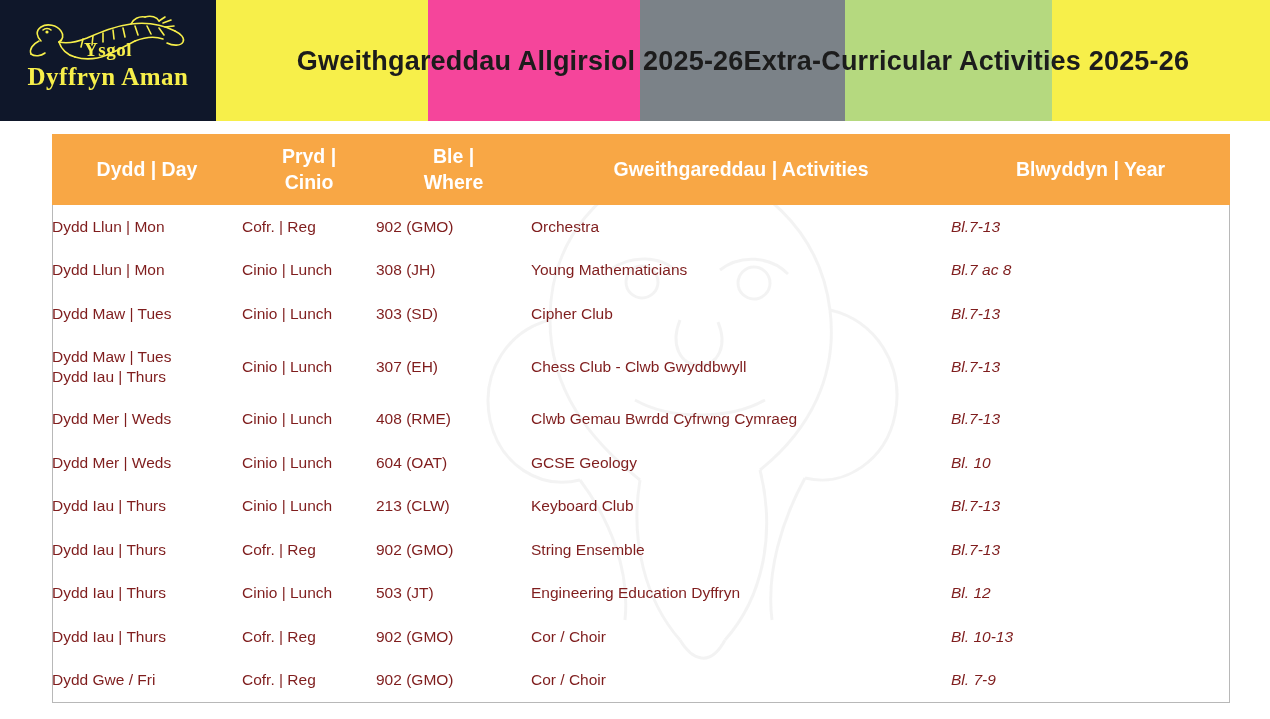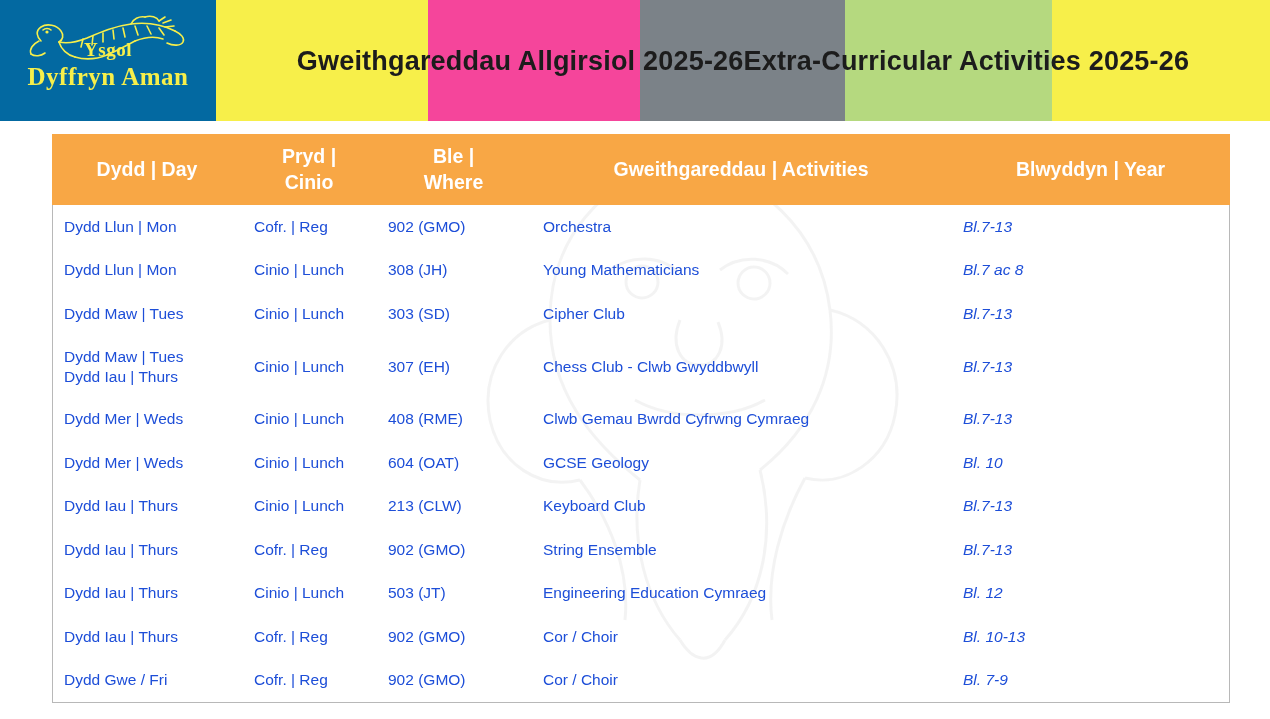--- a/index.html
+++ b/index.html
@@ -18,21 +18,21 @@
   
   .header {
     position: relative;
     width: 1270px;
     height: 121px;
     display: flex;
     flex-direction: row;
     align-items: stretch;
   }
   .header-stripe { height: 100%; }
-  .stripe-logo  { width: 216px; background: #0369a1; position: relative; }
+  .stripe-logo  { width: 216px; background: #0f172a; position: relative; }
   .stripe-yellow1 { width: 212px; background: #f7ef4a; }
   .stripe-pink  { width: 212px; background: #f5459b; }
   .stripe-grey  { width: 205px; background: #7b8288; }
   .stripe-green { width: 207px; background: #b5d97f; }
   .stripe-yellow2 { flex: 1 1 auto; background: #f7ef4a; }
 
   .header-title {
     position: absolute;
     left: 216px;
     top: 0;
@@ -117,22 +117,22 @@
     font-size: 19.5px;
     font-weight: bold;
     padding: 9px 8px 10px 8px;
     text-align: left;
     border: none;
     line-height: 26px;
   }
   table.schedule th.center { text-align: center; }
   table.schedule td {
     font-size: 15.5px;
-    color: #1d4ed8;
-    padding: 0 12px;
+    color: #7f1d1d;
+    padding: 0 0;
     height: 43.5px;
     background: transparent;
     border: none;
     vertical-align: middle;
     line-height: 20px;
   }
   .col-day   { width: 190px; }
   .col-when  { width: 134px; }
   .col-where { width: 155px; }
   .col-act   { width: 420px; }
@@ -310,21 +310,21 @@
         <td class="cell-day">Dydd Iau | Thurs</td>
         <td class="cell-when">Cofr. | Reg</td>
         <td class="cell-where">902 (GMO)</td>
         <td class="cell-act">String Ensemble</td>
         <td class="cell-year">Bl.7-13</td>
       </tr>
       <tr>
         <td class="cell-day">Dydd Iau | Thurs</td>
         <td class="cell-when">Cinio | Lunch</td>
         <td class="cell-where">503 (JT)</td>
-        <td class="cell-act">Engineering Education Cymraeg</td>
+        <td class="cell-act">Engineering Education Dyffryn</td>
         <td class="cell-year">Bl. 12</td>
       </tr>
       <tr>
         <td class="cell-day">Dydd Iau | Thurs</td>
         <td class="cell-when">Cofr. | Reg</td>
         <td class="cell-where">902 (GMO)</td>
         <td class="cell-act">Cor / Choir</td>
         <td class="cell-year">Bl. 10-13</td>
       </tr>
       <tr>

